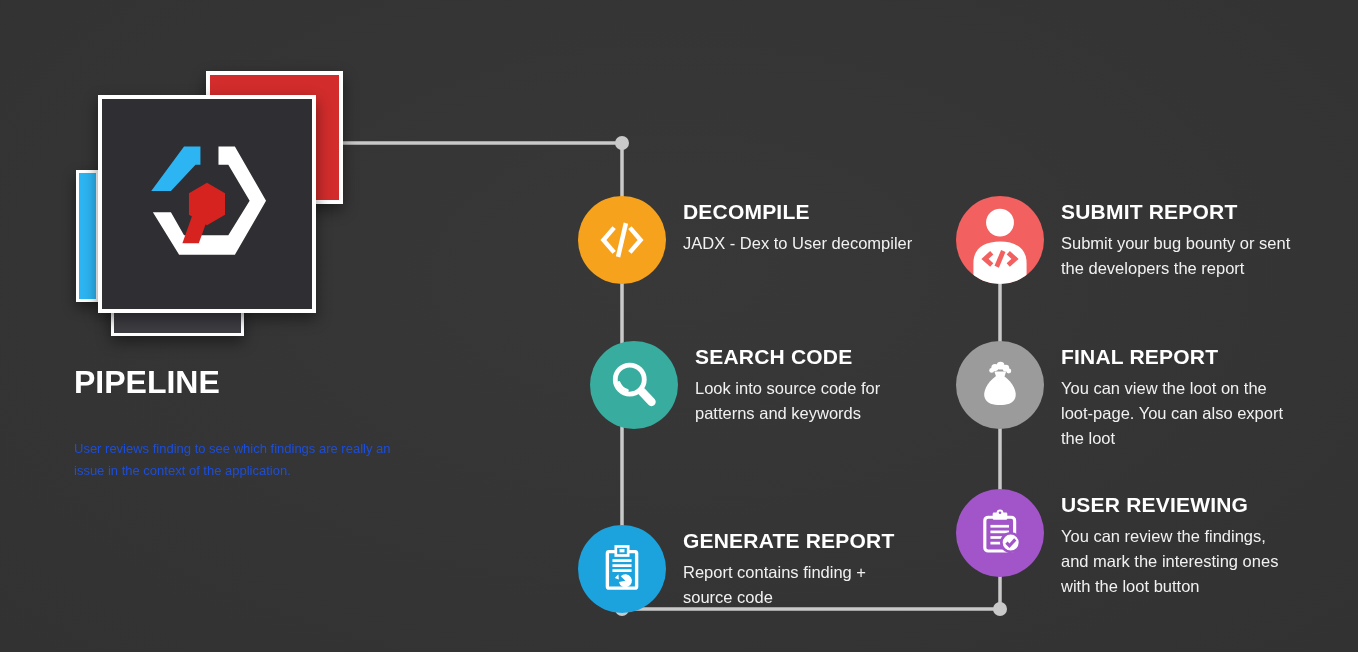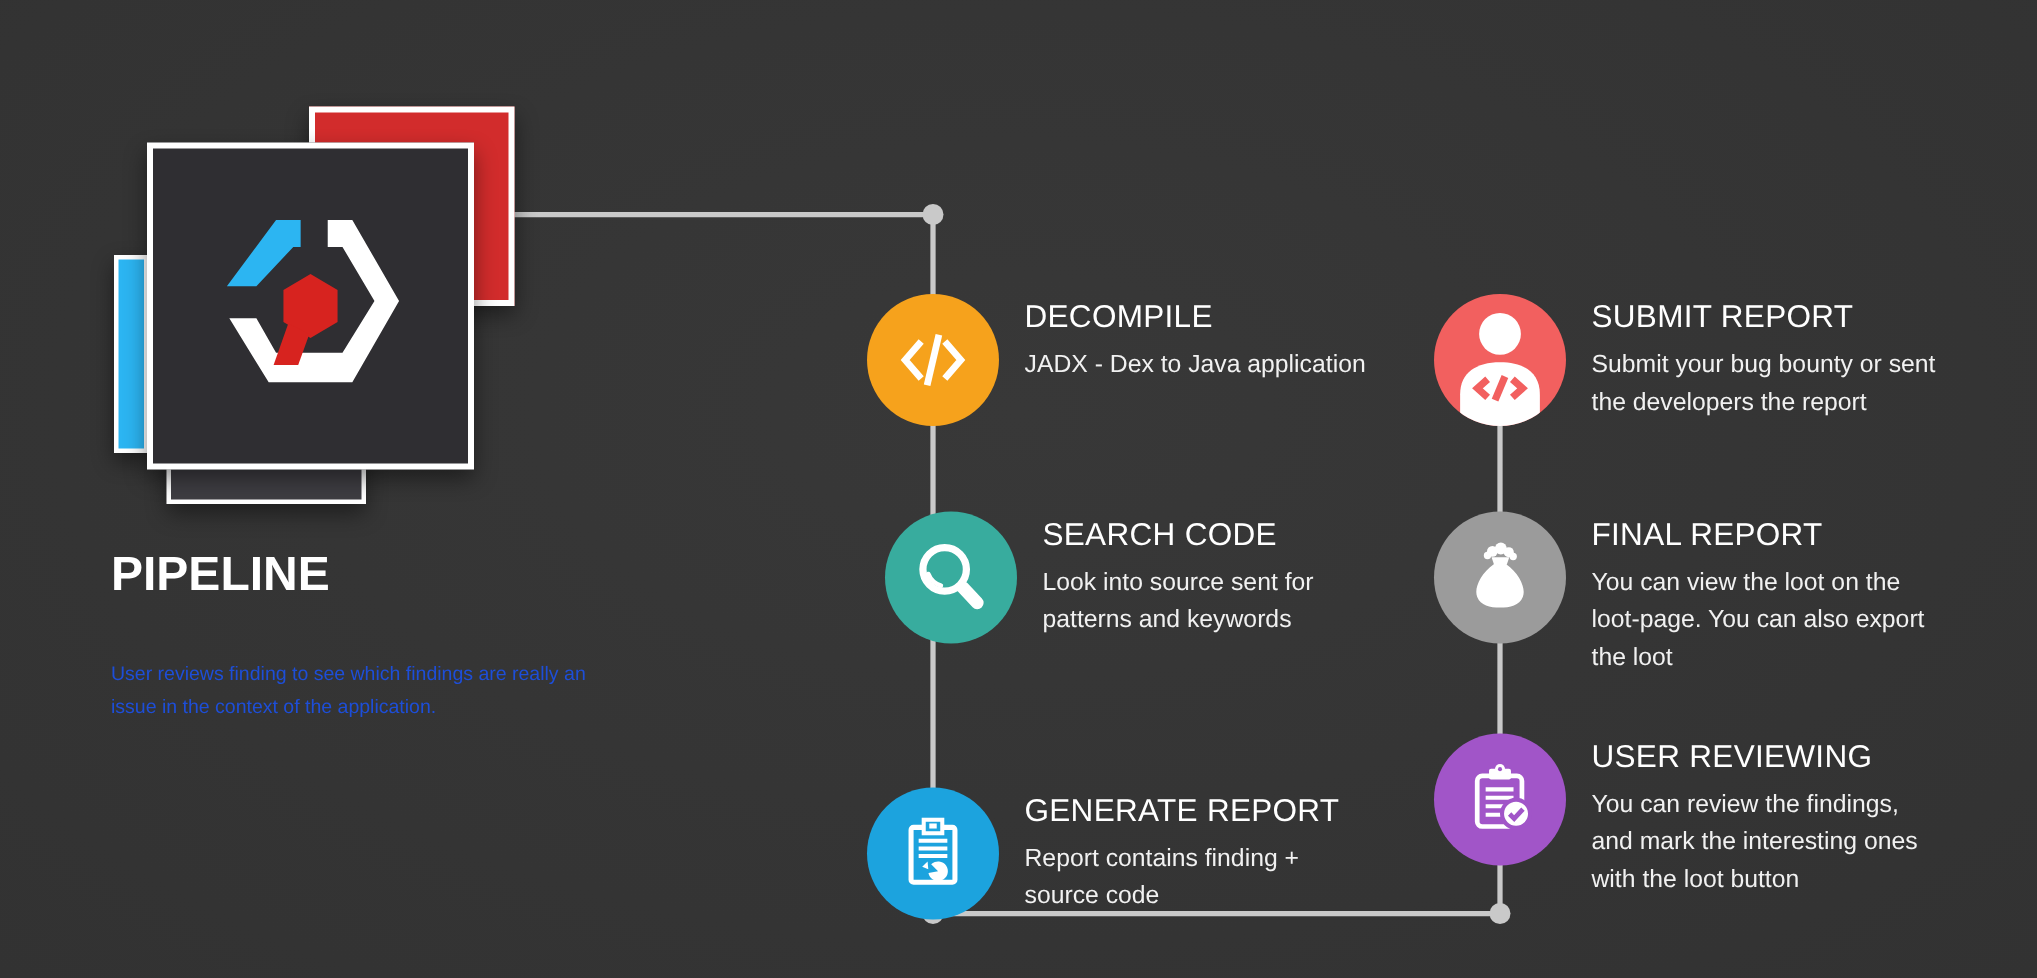--- a/index.html
+++ b/index.html
@@ -60,21 +60,21 @@
     display: flex; align-items: center; justify-content: center;
     overflow: hidden;
     position: relative;
   }
   .step-circle svg { display: block; }
   .icon-md { width: 54px; height: 54px; }
   .icon-lg { width: 58px; height: 58px; }
   .icon-full { width: 88px; height: 88px; position: absolute; left: 0; top: 0; }
   .step-text { margin-left: 17px; padding-top: 4px; width: 300px; }
   .step-title {
-    font-size: 21px; font-weight: normal; color: #ffffff;
+    font-size: 21px; font-weight: bold; color: #ffffff;
     margin-bottom: 7px; letter-spacing: 0.2px;
   }
   .step-desc {
     font-size: 16.5px; line-height: 25px; color: #f1f1f1;
     white-space: pre-line;
   }
 
   .pos-1 { left: 578px; top: 196px; }
   .pos-2 { left: 590px; top: 341px; }
   .pos-3 { left: 578px; top: 489px; margin-top: 36px; }
@@ -113,35 +113,35 @@
 <div class="step pos-1">
   <div class="step-circle" style="background-color: rgb(246, 162, 28); color: rgb(246, 162, 28);">
     <svg class="icon-md" viewBox="0 0 48 48">
       <path d="M17 13 L7.5 24 L17 35" fill="none" stroke="#ffffff" stroke-width="4"></path>
       <path d="M31 13 L40.5 24 L31 35" fill="none" stroke="#ffffff" stroke-width="4"></path>
       <path d="M27.5 9 L20.5 39" fill="none" stroke="#ffffff" stroke-width="4"></path>
     </svg>
   </div>
   <div class="step-text">
     <div class="step-title">DECOMPILE</div>
-    <div class="step-desc">JADX - Dex to Java application</div>
+    <div class="step-desc">JADX - Dex to User decompiler</div>
   </div>
 </div>
 
 <div class="step pos-2">
   <div class="step-circle" style="background-color: rgb(56, 172, 158); color: rgb(56, 172, 158);">
     <svg class="icon-lg" viewBox="0 0 48 48">
       <circle cx="20.5" cy="19.5" r="12" fill="none" stroke="#ffffff" stroke-width="4"></circle>
       <path d="M11.5 22 A 11 11 0 0 0 18.5 28.5" fill="none" stroke="#ffffff" stroke-width="2.4" stroke-linecap="round"></path>
       <line x1="30.5" y1="29.5" x2="38.5" y2="38" stroke="#ffffff" stroke-width="7" stroke-linecap="round"></line>
     </svg>
   </div>
   <div class="step-text">
     <div class="step-title">SEARCH CODE</div>
-    <div class="step-desc">Look into source sent for
+    <div class="step-desc">Look into source code for
 patterns and keywords</div>
   </div>
 </div>
 
 <div class="step pos-3">
   <div class="step-circle" style="background-color: rgb(28, 163, 222); color: rgb(28, 163, 222);">
     <svg class="icon-md" viewBox="0 0 48 48">
       <rect x="11" y="8.5" width="26" height="32.5" rx="1.5" fill="none" stroke="#ffffff" stroke-width="3"></rect>
       <rect x="18.5" y="4" width="11" height="8" fill="currentColor" stroke="#ffffff" stroke-width="2.4"></rect>
       <rect x="21.8" y="6.2" width="4.4" height="3" fill="#ffffff"></rect>

